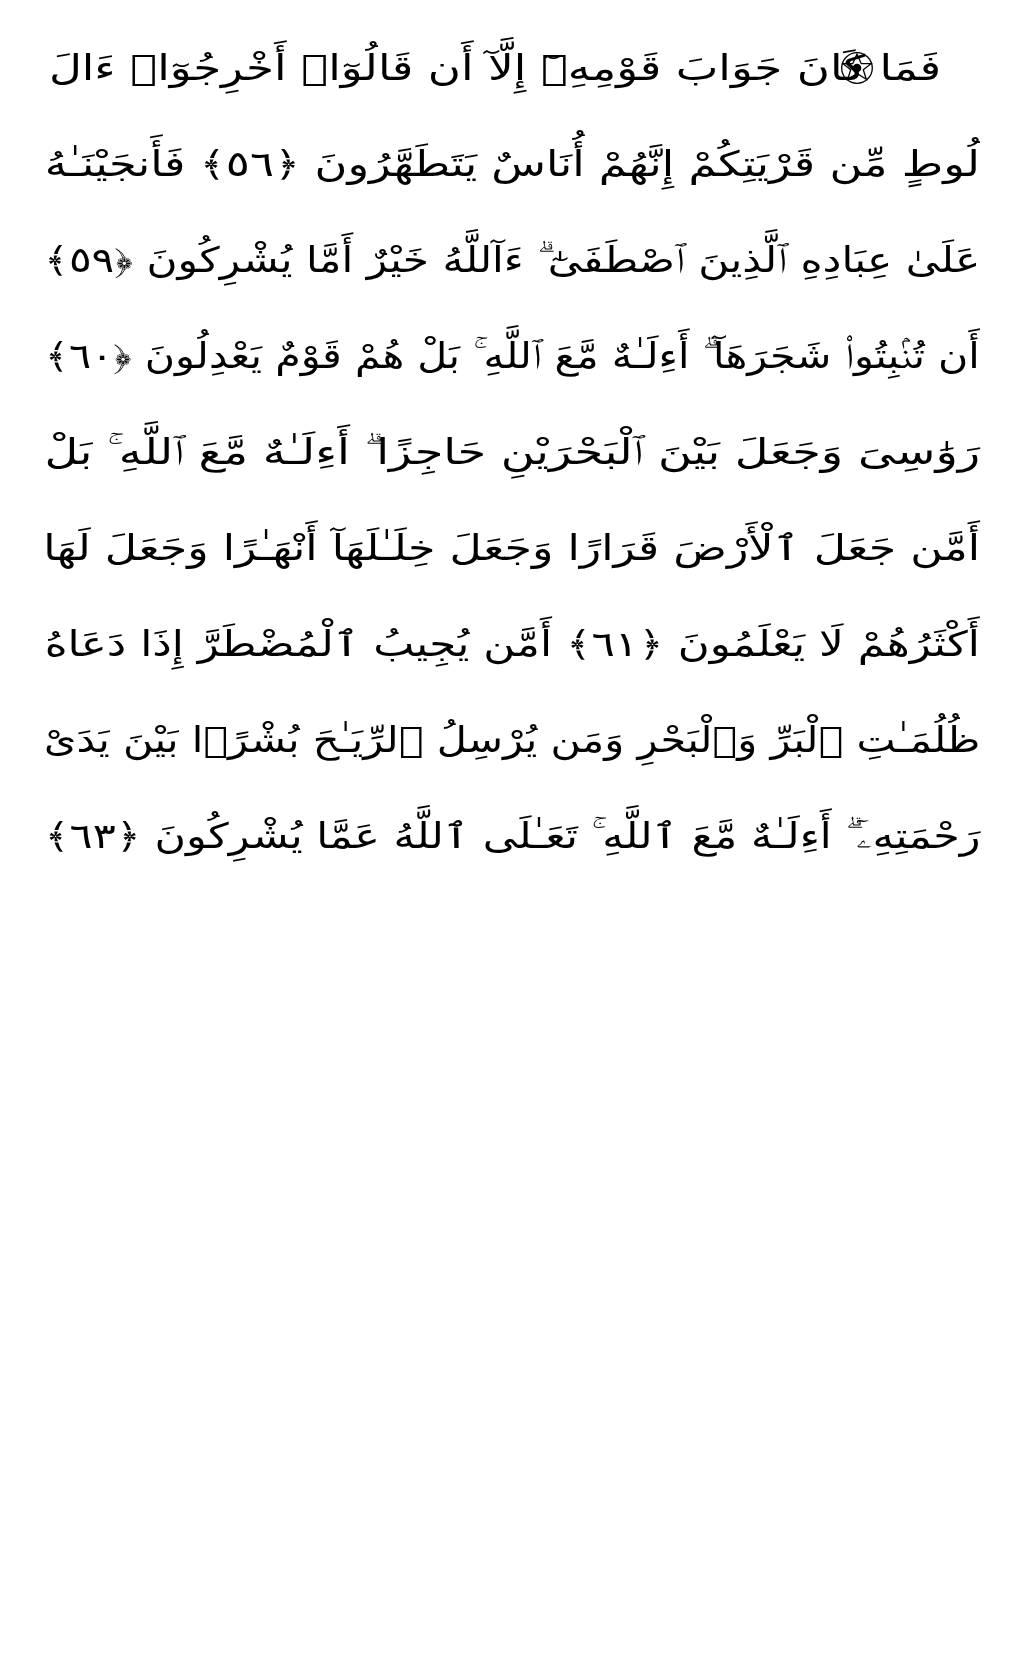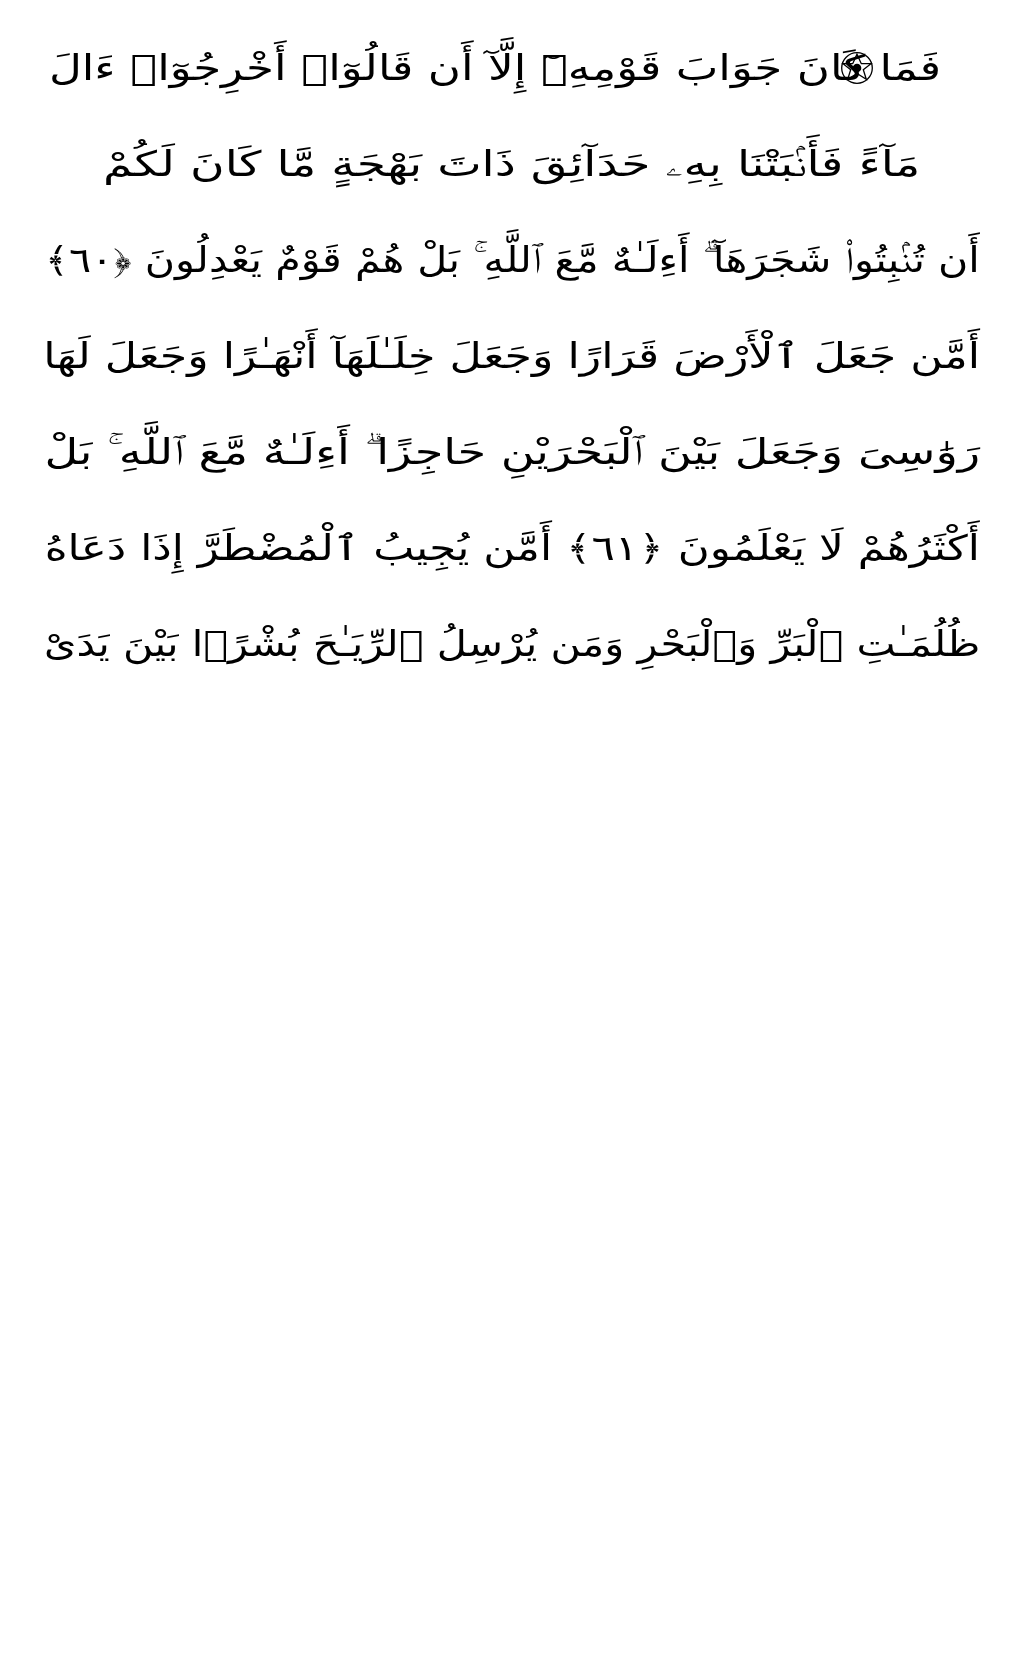--- a/index.html
+++ b/index.html
@@ -68,46 +68,52 @@
           <g fill="none" stroke="#000" stroke-width="1.3">
             <circle cx="17" cy="17" r="15.3"></circle>
             <path d="M17 3.2 L21.3 12.7 L31 12.7 L23.3 18.8 L26.3 28.3 L17 22.5 L7.7 28.3 L10.7 18.8 L3 12.7 L12.7 12.7 Z"></path>
             <circle cx="17" cy="17" r="4.3" fill="#000" stroke="none"></circle>
           </g>
         </svg>
       </span>
       <span class="line-inner" style="transform: scaleX(1.293);">فَمَا كَانَ جَوَابَ قَوْمِهِۦٓ إِلَّآ أَن قَالُوٓا۟ أَخْرِجُوٓا۟ ءَالَ</span>
     </div>
 
-
-
+    <div class="line">
+      <span class="line-inner" style="transform: scaleX(1.28);">لُوطٍ مِّن قَرْيَتِكُمْ إِنَّهُمْ أُنَاسٌ يَتَطَهَّرُونَ ﴿٥٦﴾ فَأَنجَيْنَـٰهُ</span>
+    </div>
 
 
 
     <div class="line">
-      <span class="line-inner" style="transform: scaleX(1.35);">مَآءً فَأَنۢبَتْنَا بِهِۦ حَدَآئِقَ ذَاتَ بَهْجَةٍ مَّا كَانَ لَكُمْ</span>
+      <span class="line-inner" style="transform: scaleX(1.209);">عَلَىٰ عِبَادِهِ ٱلَّذِينَ ٱصْطَفَىٰٓ ۗ ءَآللَّهُ خَيْرٌ أَمَّا يُشْرِكُونَ ﴿٥٩﴾</span>
     </div>
+
+
 
     <div class="line">
       <span class="line-inner" style="transform: scaleX(1.18);">أَن تُنۢبِتُوا۟ شَجَرَهَآ ۗ أَءِلَـٰهٌ مَّعَ ٱللَّهِ ۚ بَلْ هُمْ قَوْمٌ يَعْدِلُونَ ﴿٦٠﴾</span>
     </div>
 
     <div class="line">
-      <span class="line-inner" style="transform: scaleX(1.267);">أَمَّن جَعَلَ ٱلْأَرْضَ قَرَارًا وَجَعَلَ خِلَـٰلَهَآ أَنْهَـٰرًا وَجَعَلَ لَهَا</span>
+      <span class="line-inner" style="transform: scaleX(1.324);">رَوَٰسِىَ وَجَعَلَ بَيْنَ ٱلْبَحْرَيْنِ حَاجِزًا ۗ أَءِلَـٰهٌ مَّعَ ٱللَّهِ ۚ بَلْ</span>
     </div>
 
     <div class="line">
-      <span class="line-inner" style="transform: scaleX(1.324);">رَوَٰسِىَ وَجَعَلَ بَيْنَ ٱلْبَحْرَيْنِ حَاجِزًا ۗ أَءِلَـٰهٌ مَّعَ ٱللَّهِ ۚ بَلْ</span>
+      <span class="line-inner" style="transform: scaleX(1.267);">أَمَّن جَعَلَ ٱلْأَرْضَ قَرَارًا وَجَعَلَ خِلَـٰلَهَآ أَنْهَـٰرًا وَجَعَلَ لَهَا</span>
     </div>
 
     <div class="line">
       <span class="line-inner" style="transform: scaleX(1.246);">أَكْثَرُهُمْ لَا يَعْلَمُونَ ﴿٦١﴾ أَمَّن يُجِيبُ ٱلْمُضْطَرَّ إِذَا دَعَاهُ</span>
     </div>
 
 
 
     <div class="line">
       <span class="line-inner" style="transform: scaleX(1.185);">ظُلُمَـٰتِ ٱلْبَرِّ وَٱلْبَحْرِ وَمَن يُرْسِلُ ٱلرِّيَـٰحَ بُشْرًۢا بَيْنَ يَدَىْ</span>
     </div>
 
+    <div class="line">
+      <span class="line-inner" style="transform: scaleX(1.227);">رَحْمَتِهِۦٓ ۗ أَءِلَـٰهٌ مَّعَ ٱللَّهِ ۚ تَعَـٰلَى ٱللَّهُ عَمَّا يُشْرِكُونَ ﴿٦٣﴾</span>
+    </div>
 
   </div>
 </div>
 
 </body></html>

